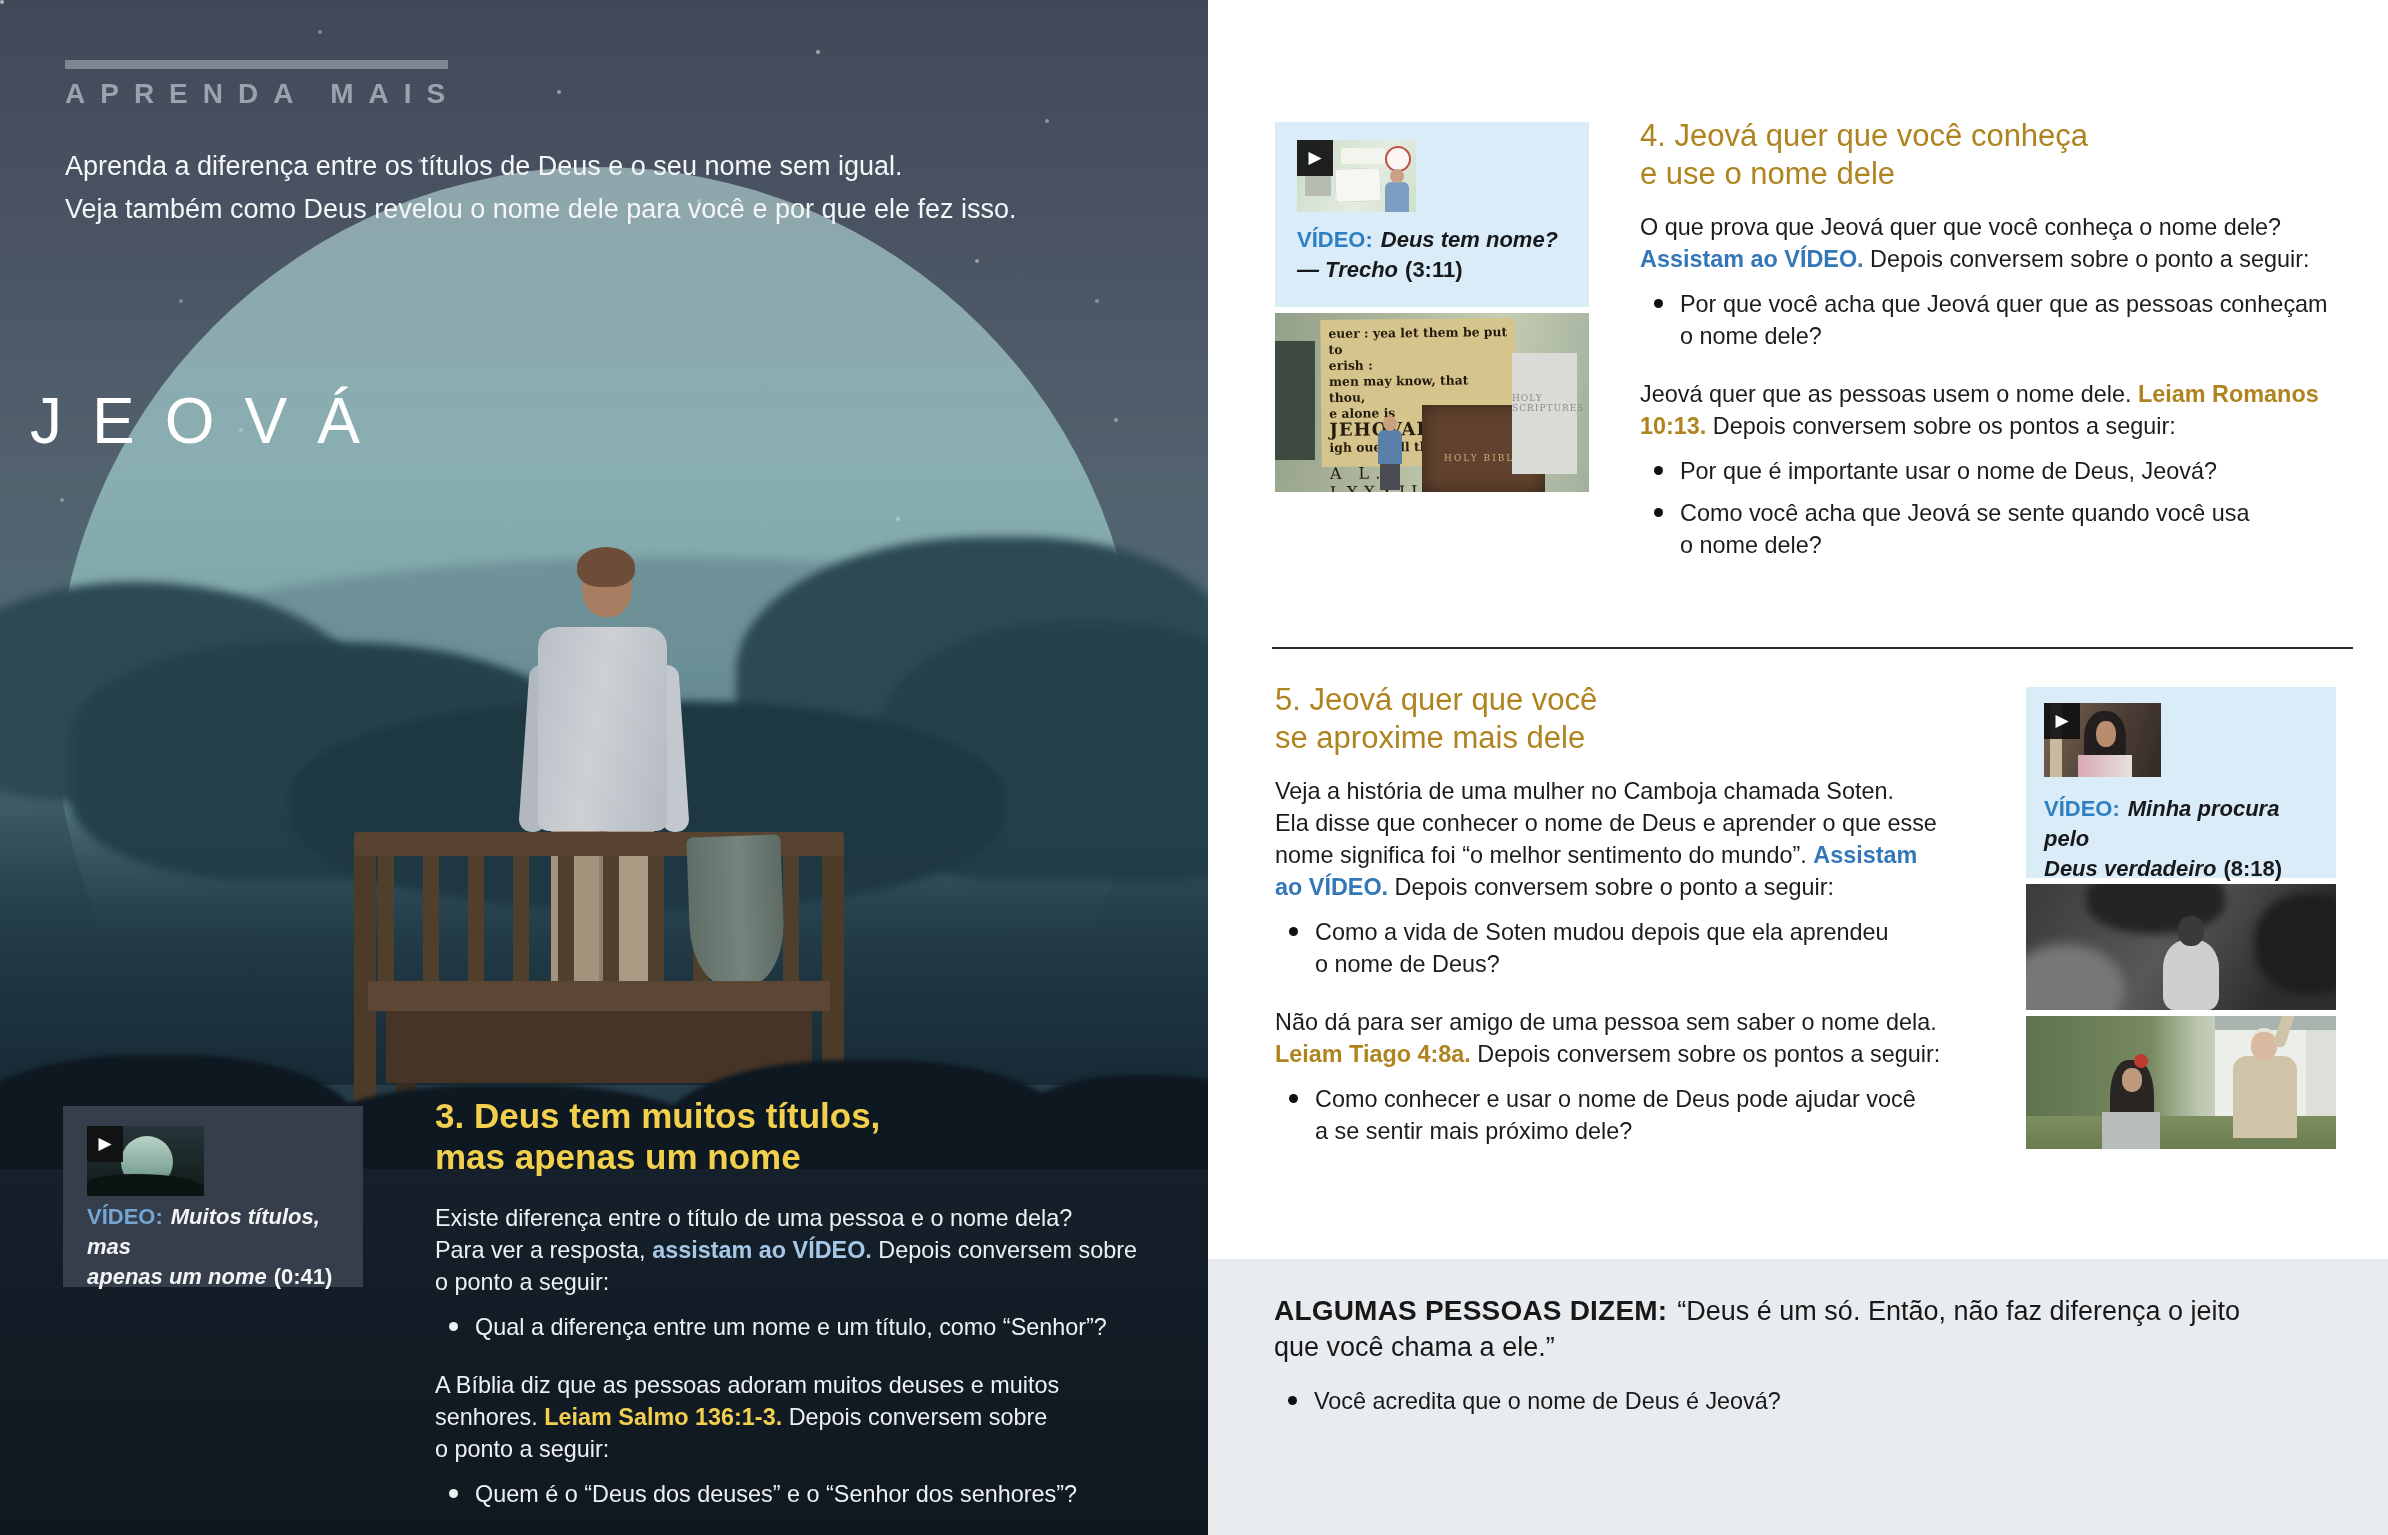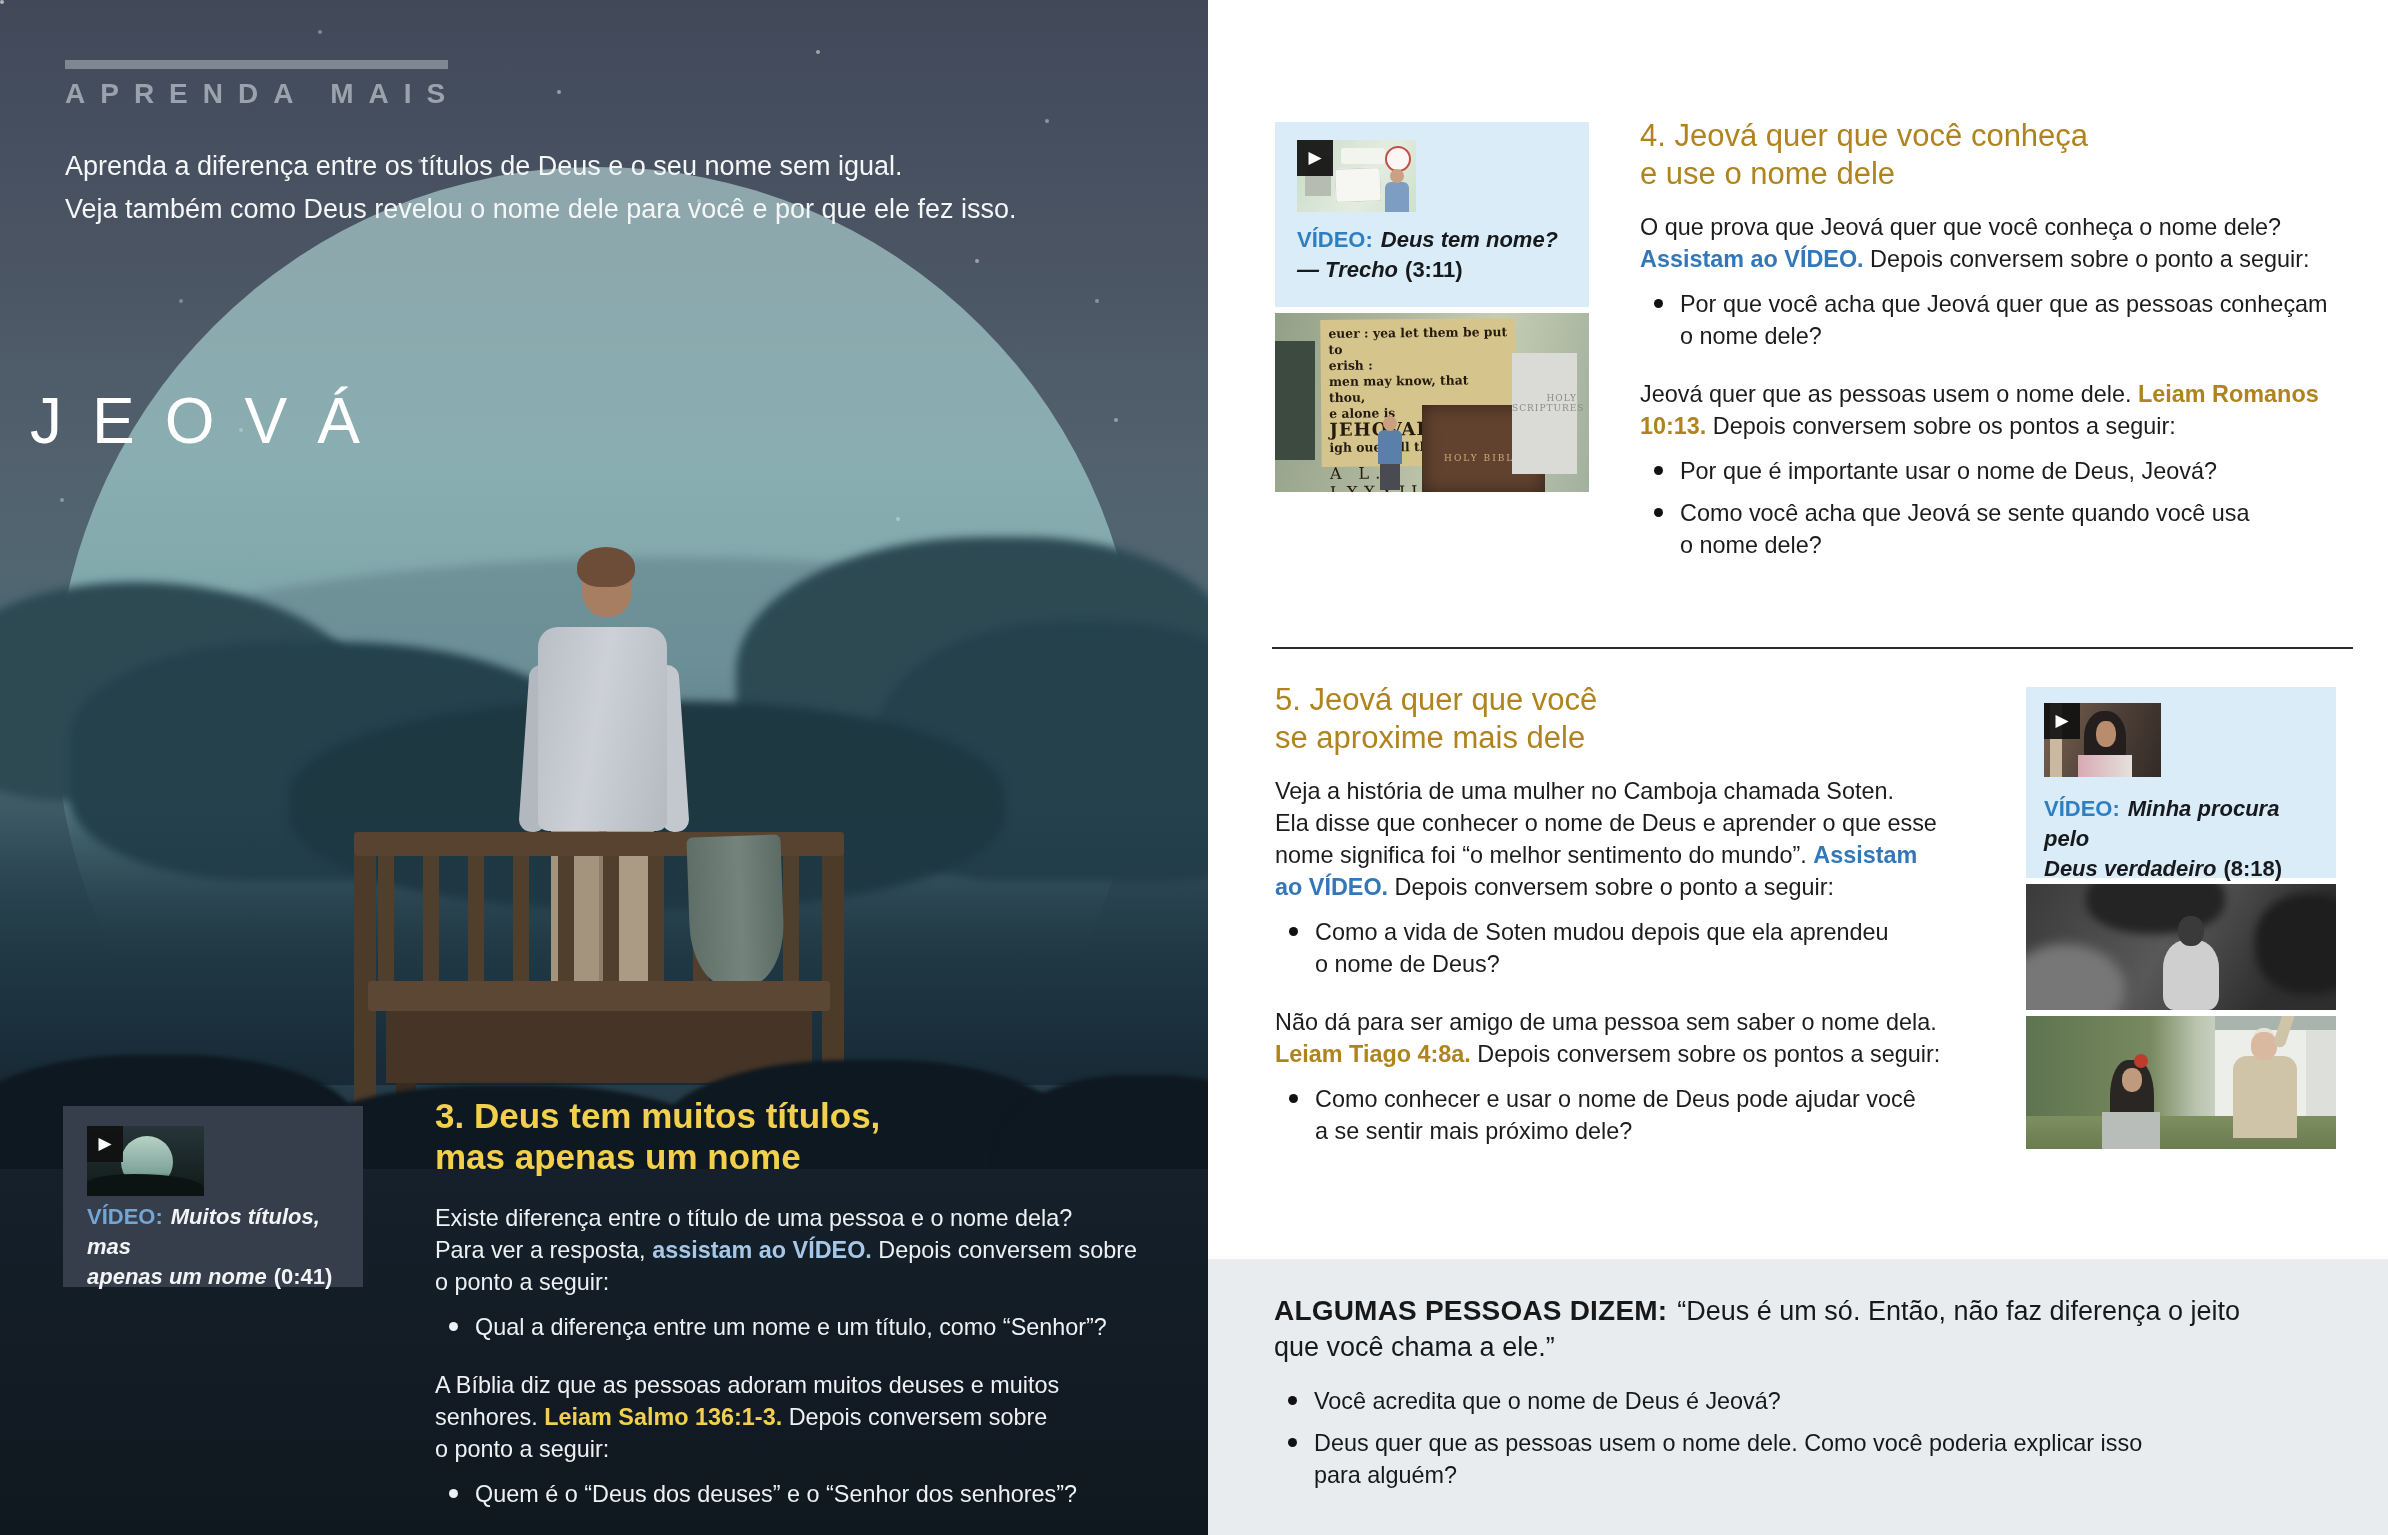--- a/index.html
+++ b/index.html
@@ -131,21 +131,21 @@
     transform:rotate(-.6deg);padding:6px 8px;box-sizing:border-box;
     font-family:"DejaVu Serif","Liberation Serif",serif;color:#241a0d;}
   .parch .pl{font-size:12.4px;line-height:16px;font-weight:700;}
   .parch .pword{font-size:18px;font-weight:700;letter-spacing:1px;}
   .parch .psalm{font-size:16px;letter-spacing:6px;margin-top:8px;}
   .manu-brown{position:absolute;left:147px;top:92px;width:123px;height:88px;background:#61422e;
     box-shadow:inset 0 0 18px rgba(0,0,0,.45);color:#c9a978;font-family:"DejaVu Serif",serif;
     font-size:9px;letter-spacing:2px;text-align:center;padding-top:48px;box-sizing:border-box;}
   .manu-gray{position:absolute;left:237px;top:40px;width:65px;height:121px;background:#dadbd6;
     color:#8a8d88;font-family:"DejaVu Serif",serif;font-size:9px;letter-spacing:1px;
-    text-align:right;padding-top:40px;box-sizing:border-box;white-space:pre-line;}
+    text-align:left;padding-top:40px;box-sizing:border-box;white-space:pre-line;}
   .manu-man{position:absolute;left:103px;top:117px;width:24px;height:34px;background:#5a7fa8;border-radius:6px 6px 0 0;}
   .manu-man::before{content:"";position:absolute;left:5px;top:-14px;width:14px;height:15px;border-radius:50%;background:#caa17f;}
   .manu-man::after{content:"";position:absolute;left:2px;top:34px;width:20px;height:26px;background:#4a4a52;}
 
   
   .sec-right{color:#1c1c1c;}
   .sec-right h2{margin:0 0 18px 0;font-size:31px;line-height:38px;font-weight:400;color:#af831e;white-space:pre-line;}
   .sec4{left:1640px;top:117px;width:708px;}
   .divider{left:1272px;top:647px;width:1081px;height:2px;background:#2b2b2b;}
   .sec5{left:1275px;top:681px;width:712px;}
@@ -337,19 +337,17 @@
     <div class="oldman"></div>
     <div class="yw"></div>
     <div class="yw-jacket"></div>
   </div>
 
   <div class="abs footer">
     <div class="footer-inner">
       <p class="footer-head"><b>ALGUMAS PESSOAS DIZEM:</b><span class="q">“Deus é um só. Então, não faz diferença o jeito
 que você chama a ele.”</span></p>
       <div class="bu"><span>Você acredita que o nome de Deus é Jeová?</span></div>
-      <div class="bu"><span>Deus quer que as pessoas usem o nome dele. Como você poderia explicar isso
-para alguém?</span></div>
     </div>
   </div>
 
 </div>
 
 
 </body></html>

